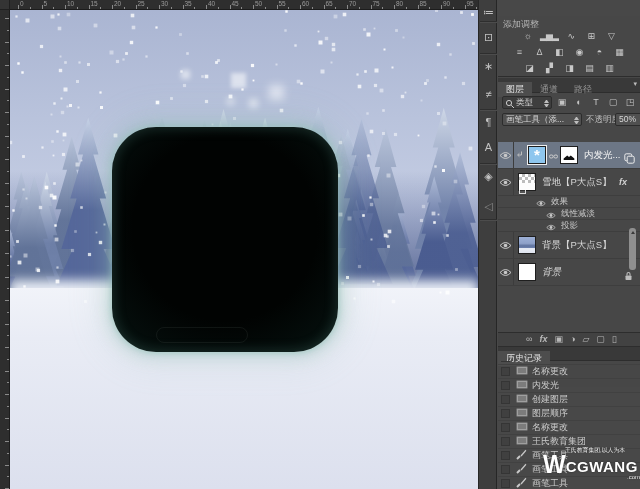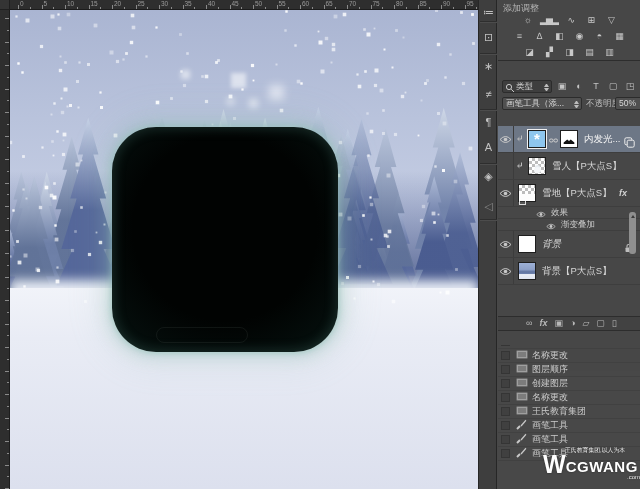--- a/index.html
+++ b/index.html
@@ -28,21 +28,21 @@
      background:radial-gradient(circle at 50% 45%,#010302 55%,#061210 96%);
      box-shadow:0 0 5px 2px rgba(150,195,185,.5),0 0 16px 6px rgba(140,185,175,.32),0 0 34px 13px rgba(150,190,182,.14),inset 0 0 12px 2px rgba(80,130,120,.28);}
   #icon-hint{position:absolute;left:44px;top:200px;width:92px;height:16px;border-radius:9px;border:1px solid rgba(75,85,82,.4);opacity:.5;}
 
   
   #dock{position:absolute;left:478px;top:0;width:19px;height:489px;background:#3e3e3e;border-left:1px solid #262626;border-right:1px solid #262626;}
   .dock-ic{position:absolute;left:0;width:19px;height:20px;text-align:center;font-size:11px;line-height:20px;color:#c2c2c2;cursor:default;}
   .dock-sep{position:absolute;left:1px;width:17px;height:1px;background:#2e2e2e;box-shadow:0 1px 0 #4c4c4c;}
 
   
-  #panels{position:absolute;left:498px;top:0;width:142px;height:371px;background:#474747;}
+  #panels{position:absolute;left:498px;top:16px;width:142px;height:371px;background:#474747;}
   .panel-title{position:absolute;left:5px;top:2px;font-size:9px;color:#b5b5b5;}
   #adjustments{position:absolute;left:0;top:0;width:142px;height:61px;border-bottom:1px solid #2d2d2d;}
   .adj-row{position:absolute;left:0;width:142px;height:15px;display:flex;justify-content:center;gap:6px;}
   .adj-ic{min-width:14px;height:14px;text-align:center;font-size:9px;line-height:14px;color:#c8c8c8;letter-spacing:-1px;}
 
   #layer-tabbar{position:absolute;left:0;top:62px;width:142px;height:15px;background:#393939;border-bottom:1px solid #2d2d2d;}
   .tab{display:inline-block;height:15px;line-height:15px;padding:0 8px;font-size:9px;color:#959595;}
   .tab.active{background:#4d4d4d;color:#e2e2e2;}
   .panel-menu{position:absolute;right:3px;top:2px;font-size:7px;color:#bdbdbd;}
 
@@ -354,20 +354,23 @@
           <div class="adj-row" style="top: 45px;">
             <span class="adj-ic">◪</span>
             <span class="adj-ic">▞</span>
             <span class="adj-ic">◨</span>
             <span class="adj-ic">▤</span>
             <span class="adj-ic">▥</span>
           </div>
         </div>
     </div>
 
+    <div id="layer-tabbar">
+      <span class="panel-menu">▾</span>
+    <span class="tab active">图层</span><span class="tab">通道</span><span class="tab">路径</span></div>
 
     <div id="filter-row">
       <div id="kind-box">
         <span id="search-ic">
           <svg width="10" height="10" viewBox="0 0 10 10">
               <circle cx="4" cy="4" r="2.6" fill="none" stroke="#c9c9c9"></circle>
               <path d="M6.2 6.2 L9 9" stroke="#c9c9c9"></path>
             </svg>
         </span>
         <span>类型</span>
@@ -413,28 +416,20 @@
           <span class="thumb t-mask"><svg width="16" height="16" viewBox="0 0 18 18">
               <path d="M3 13 L7 9.5 L9 11.2 L11 9.5 L15 13 L15 14.5 L3 14.5 Z" fill="#111"></path>
             </svg></span>
           <span class="lname">内发光...</span>
           <span class="rowbadge"><svg width="11" height="11" viewBox="0 0 11 11">
               <rect x="0.8" y="0.8" width="7" height="7" rx="1.5" fill="none" stroke="#ececec"></rect>
               <rect x="3.2" y="3.2" width="7" height="7" rx="1.5" fill="#6d7786" stroke="#ececec"></rect>
             </svg></span>
         </div>
         <div class="lrow lrow-layer">
-          <span class="eyewell"></span>
-          <span class="clip"><svg width="8" height="9" viewBox="0 0 8 9">
-              <path d="M5.5 0.5 V4 H1.8 M3.4 2.3 L1.6 4 L3.4 5.7" fill="none" stroke="#bdbdbd"></path>
-            </svg></span>
-          <span class="thumb checker t-snowman"></span>
-          <span class="lname">雪人【P大点S】</span>
-        </div>
-        <div class="lrow lrow-layer">
           <span class="eyewell">
             <svg width="13" height="9" viewBox="0 0 13 9">
               <path d="M1 4.5 Q6.5 -1.5 12 4.5 Q6.5 10.5 1 4.5 Z" fill="none" stroke="#c9c9c9"></path>
               <circle cx="6.5" cy="4.5" r="1.8" fill="#c9c9c9"></circle>
             </svg>
           </span>
           <span class="thumb checker t-snowground">
             <span class="vmask"></span>
           </span>
           <span class="lname">雪地【P大点S】</span>
@@ -445,87 +440,105 @@
               <path d="M1 4.5 Q6.5 -1.5 12 4.5 Q6.5 10.5 1 4.5 Z" fill="none" stroke="#c9c9c9"></path>
               <circle cx="6.5" cy="4.5" r="1.8" fill="#c9c9c9"></circle>
             </svg></span>
           <span class="fxname">效果</span>
         </div>
         <div class="lrow lrow-fx">
           <span class="fx-eye"><svg width="10" height="7" viewBox="0 0 13 9">
               <path d="M1 4.5 Q6.5 -1.5 12 4.5 Q6.5 10.5 1 4.5 Z" fill="none" stroke="#c9c9c9"></path>
               <circle cx="6.5" cy="4.5" r="1.8" fill="#c9c9c9"></circle>
             </svg></span>
-          <span class="fxname">渐变叠加</span>
+          <span class="fxname">线性减淡</span>
+        </div>
+        <div class="lrow lrow-fx">
+          <span class="fx-eye"><svg width="10" height="7" viewBox="0 0 13 9">
+              <path d="M1 4.5 Q6.5 -1.5 12 4.5 Q6.5 10.5 1 4.5 Z" fill="none" stroke="#c9c9c9"></path>
+              <circle cx="6.5" cy="4.5" r="1.8" fill="#c9c9c9"></circle>
+            </svg></span>
+          <span class="fxname">投影</span>
+        </div>
+        <div class="lrow lrow-layer">
+          <span class="eyewell">
+            <svg width="13" height="9" viewBox="0 0 13 9">
+              <path d="M1 4.5 Q6.5 -1.5 12 4.5 Q6.5 10.5 1 4.5 Z" fill="none" stroke="#c9c9c9"></path>
+              <circle cx="6.5" cy="4.5" r="1.8" fill="#c9c9c9"></circle>
+            </svg>
+          </span>
+          <span class="thumb t-scene"></span>
+          <span class="lname">背景【P大点S】</span>
         </div>
         <div class="lrow lrow-layer">
           <span class="eyewell">
             <svg width="13" height="9" viewBox="0 0 13 9">
               <path d="M1 4.5 Q6.5 -1.5 12 4.5 Q6.5 10.5 1 4.5 Z" fill="none" stroke="#c9c9c9"></path>
               <circle cx="6.5" cy="4.5" r="1.8" fill="#c9c9c9"></circle>
             </svg>
           </span>
           <span class="thumb t-white"></span>
           <span class="lname it">背景</span>
           <span class="rowlock"><svg width="9" height="10" viewBox="0 0 9 10">
               <rect x="1.5" y="4.5" width="6" height="4.5" rx="0.8" fill="#bdbdbd"></rect>
               <path d="M3 4.5 V3 a1.5 1.5 0 0 1 3 0 V4.5" fill="none" stroke="#bdbdbd" stroke-width="1.1"></path>
             </svg></span>
-        </div>
-        <div class="lrow lrow-layer">
-          <span class="eyewell">
-            <svg width="13" height="9" viewBox="0 0 13 9">
-              <path d="M1 4.5 Q6.5 -1.5 12 4.5 Q6.5 10.5 1 4.5 Z" fill="none" stroke="#c9c9c9"></path>
-              <circle cx="6.5" cy="4.5" r="1.8" fill="#c9c9c9"></circle>
-            </svg>
-          </span>
-          <span class="thumb t-scene"></span>
-          <span class="lname">背景【P大点S】</span>
         </div>
       </div>
     <div id="scroll-pill"></div>
     <div id="layers-footer">
         <span class="ft-ic">∞</span>
         <span class="ft-ic fx">fx</span>
         <span class="ft-ic">▣</span>
         <span class="ft-ic">◑</span>
         <span class="ft-ic">▱</span>
         <span class="ft-ic">▢</span>
         <span class="ft-ic">▯</span>
       </div>
 
+    <div id="history-tabbar">
+      <span class="tab active">历史记录</span>
+    </div>
     <div id="history-list">
         <div class="hrow" style="margin-top: -10px;">
           <span class="hwell"></span>
           <span class="hicon"></span>
           <span class="hlabel"></span>
         </div>
         <div class="hrow">
           <span class="hwell"></span>
           <span class="hicon"><svg width="12" height="9" viewBox="0 0 12 9">
               <rect x="0.5" y="0.5" width="11" height="8" rx="1" fill="#9f9f9f" stroke="#6a6a6a"></rect>
               <rect x="2" y="2" width="8" height="5" fill="#7c7c7c"></rect>
             </svg></span>
           <span class="hlabel">名称更改</span>
         </div>
         <div class="hrow">
           <span class="hwell"></span>
           <span class="hicon"><svg width="12" height="9" viewBox="0 0 12 9">
               <rect x="0.5" y="0.5" width="11" height="8" rx="1" fill="#9f9f9f" stroke="#6a6a6a"></rect>
               <rect x="2" y="2" width="8" height="5" fill="#7c7c7c"></rect>
             </svg></span>
-          <span class="hlabel">图层顺序</span>
+          <span class="hlabel">内发光</span>
         </div>
         <div class="hrow">
           <span class="hwell"></span>
           <span class="hicon"><svg width="12" height="9" viewBox="0 0 12 9">
               <rect x="0.5" y="0.5" width="11" height="8" rx="1" fill="#9f9f9f" stroke="#6a6a6a"></rect>
               <rect x="2" y="2" width="8" height="5" fill="#7c7c7c"></rect>
             </svg></span>
           <span class="hlabel">创建图层</span>
+        </div>
+        <div class="hrow">
+          <span class="hwell"></span>
+          <span class="hicon"><svg width="12" height="9" viewBox="0 0 12 9">
+              <rect x="0.5" y="0.5" width="11" height="8" rx="1" fill="#9f9f9f" stroke="#6a6a6a"></rect>
+              <rect x="2" y="2" width="8" height="5" fill="#7c7c7c"></rect>
+            </svg></span>
+          <span class="hlabel">图层顺序</span>
         </div>
         <div class="hrow">
           <span class="hwell"></span>
           <span class="hicon"><svg width="12" height="9" viewBox="0 0 12 9">
               <rect x="0.5" y="0.5" width="11" height="8" rx="1" fill="#9f9f9f" stroke="#6a6a6a"></rect>
               <rect x="2" y="2" width="8" height="5" fill="#7c7c7c"></rect>
             </svg></span>
           <span class="hlabel">名称更改</span>
         </div>
         <div class="hrow">

